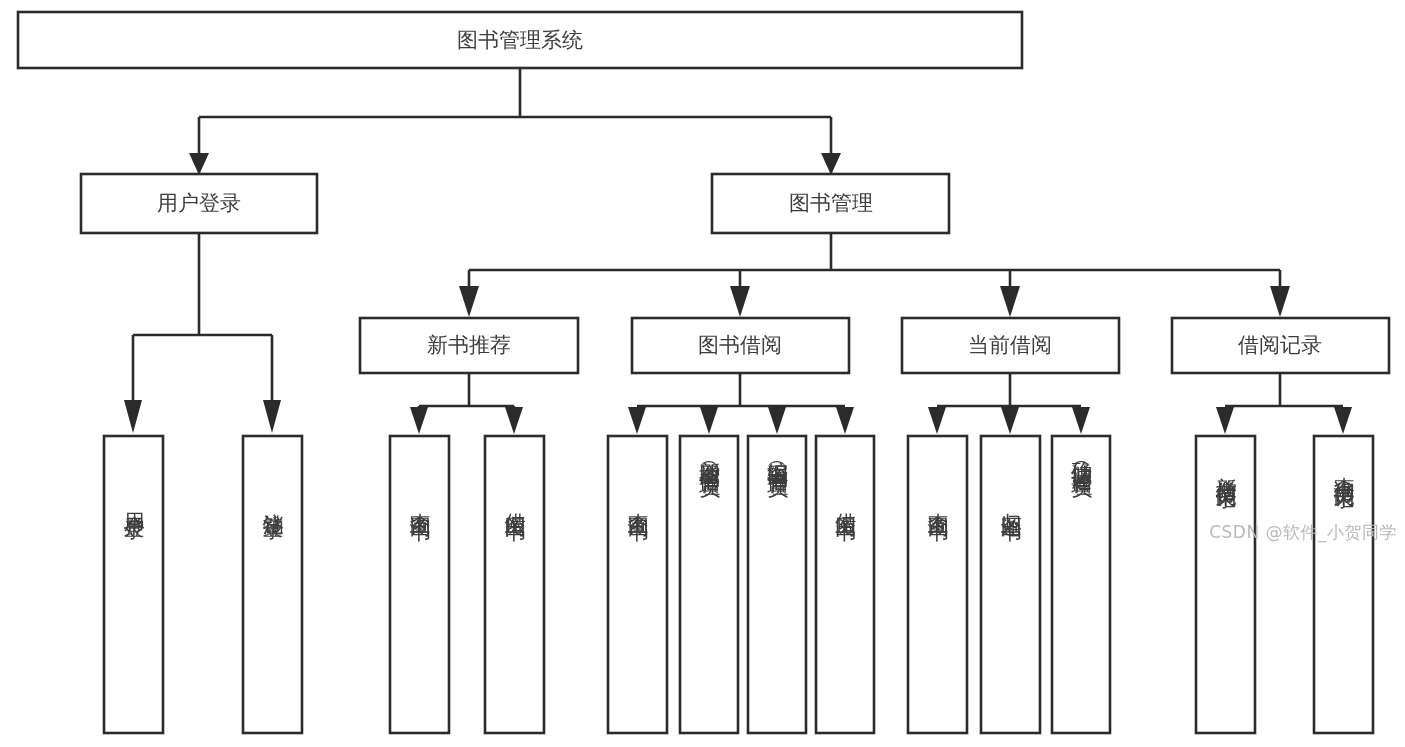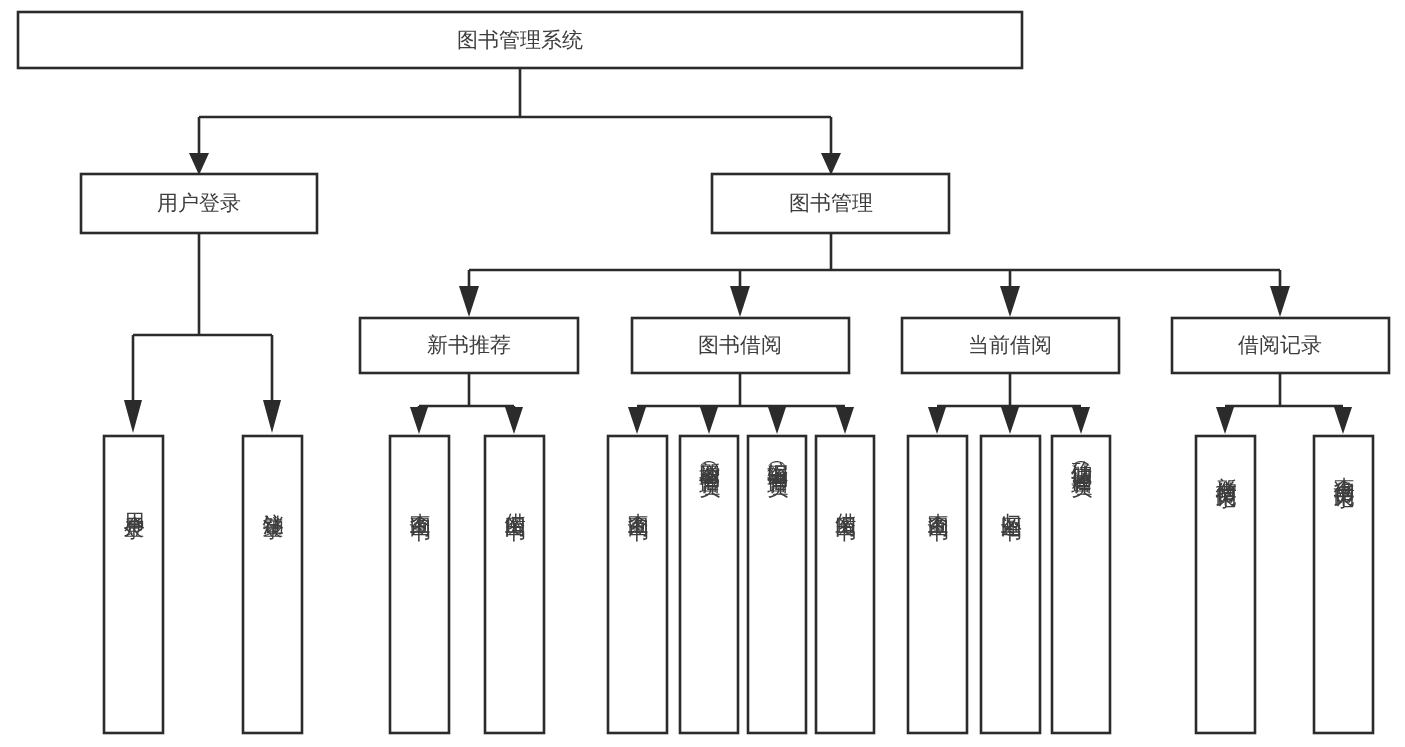--- a/index.html
+++ b/index.html
@@ -216,14 +216,15 @@
   <div class="vlabel-wrap" style="left:1052px; top:436px; width:58px; height:297px;">
     <span class="vlabel" style="margin-top:8px;">确认归还（管理员）</span>
   </div>
   <div class="vlabel-wrap" style="left:1196px; top:436px; width:59px; height:297px;">
     <span class="vlabel" style="margin-top:24px;">新增借阅记录</span>
   </div>
   <div class="vlabel-wrap" style="left:1314px; top:436px; width:59px; height:297px;">
     <span class="vlabel" style="margin-top:24px;">查询借阅记录</span>
   </div>
 
+  <div id="watermark">CSDN @软件_小贺同学</div>
 
 </div>
 
 </body></html>

